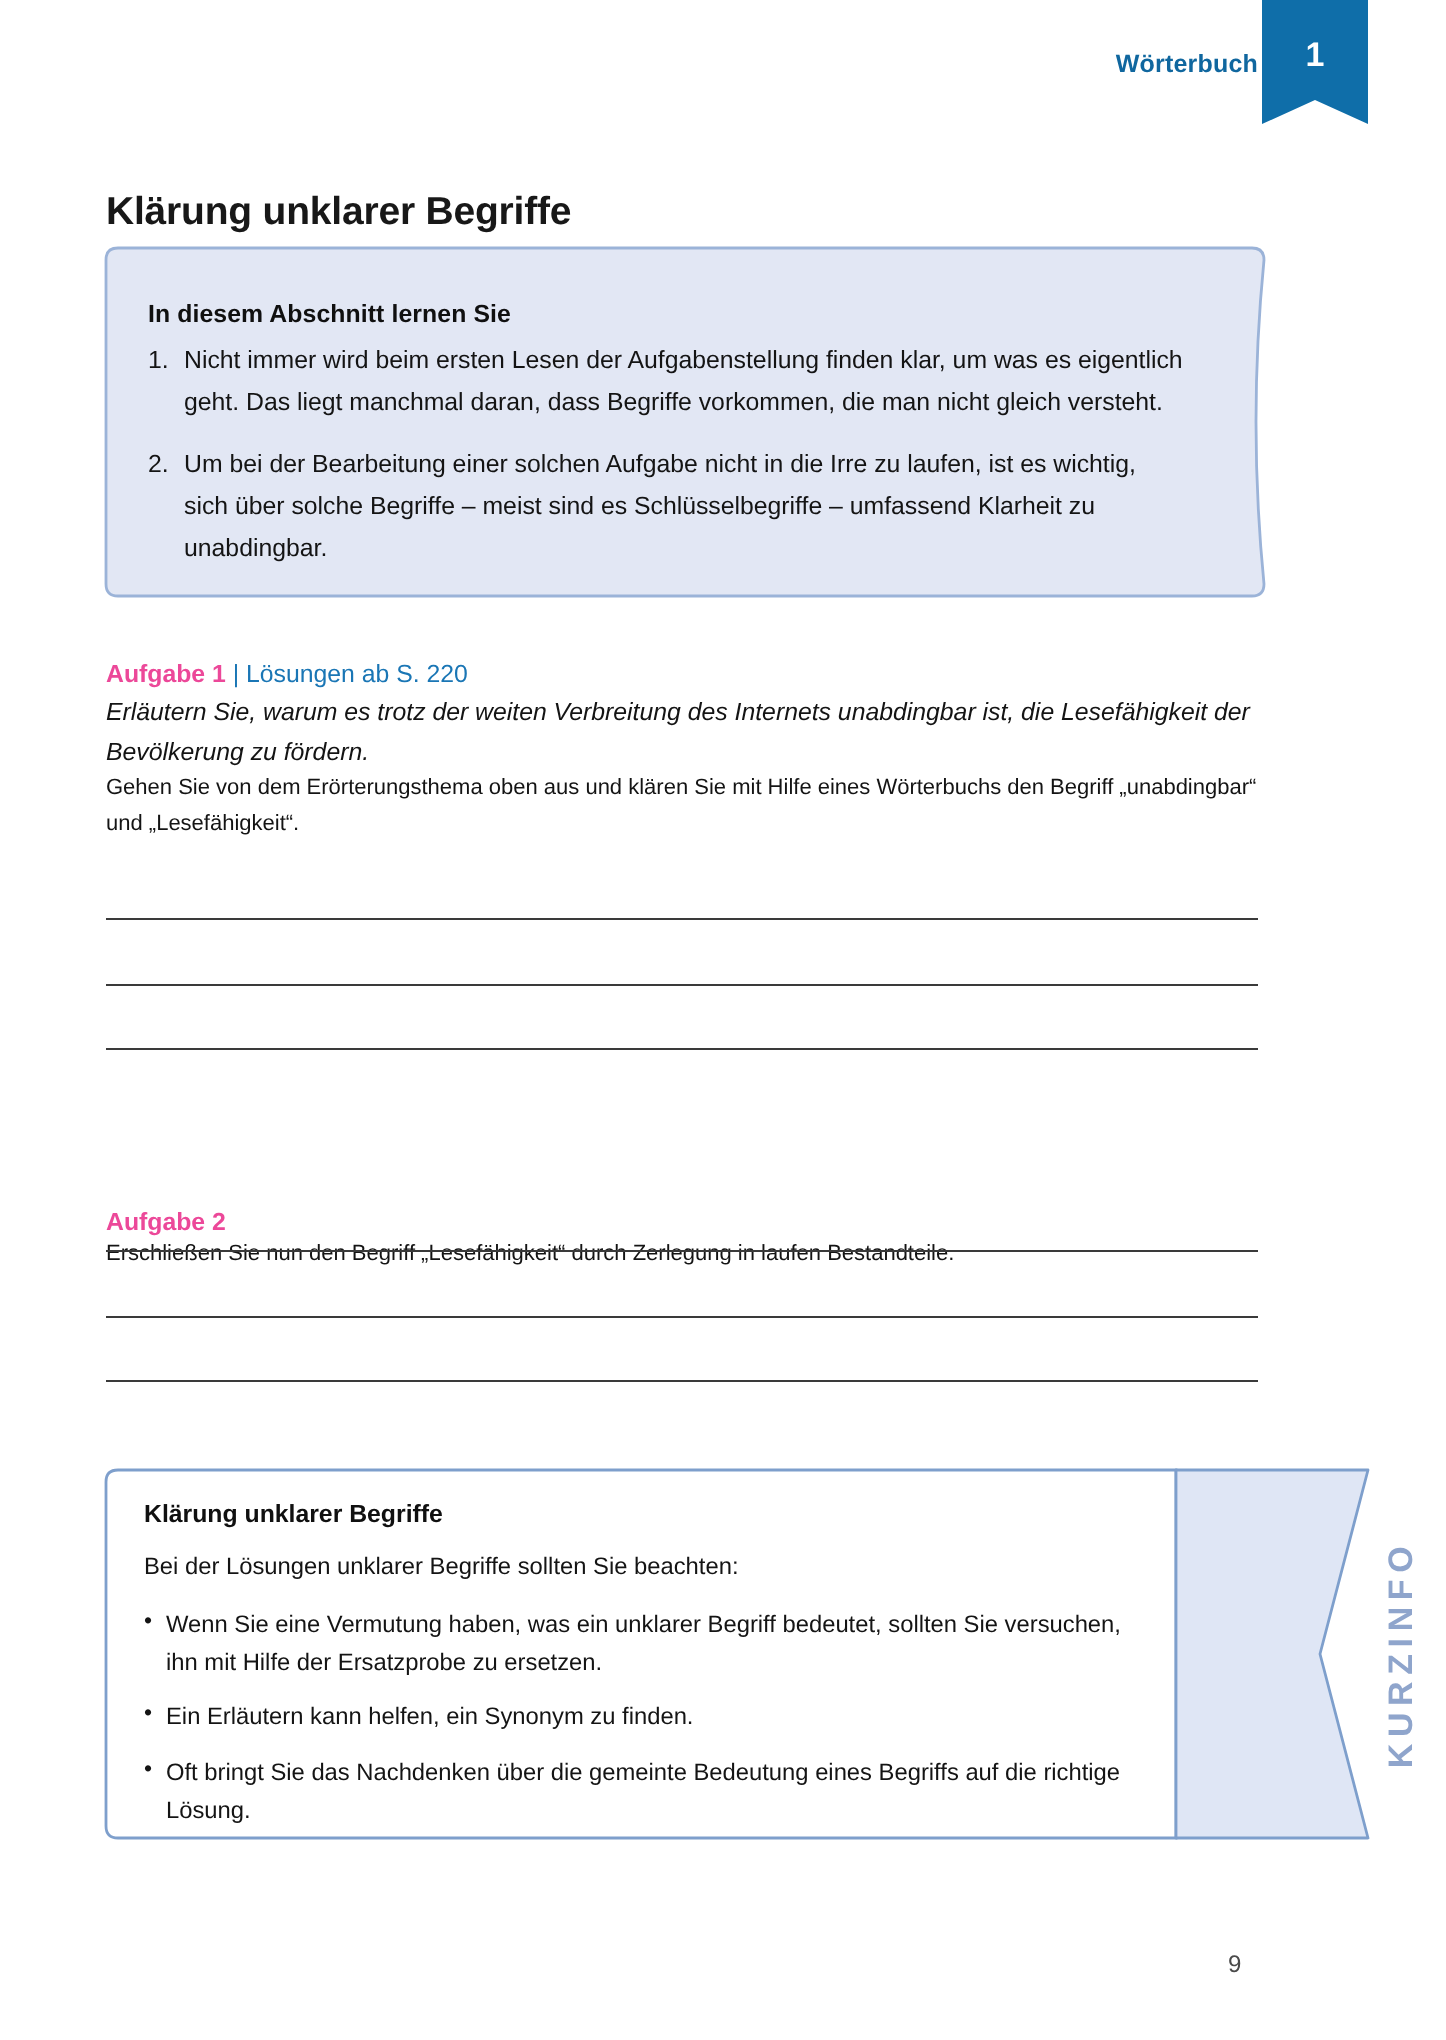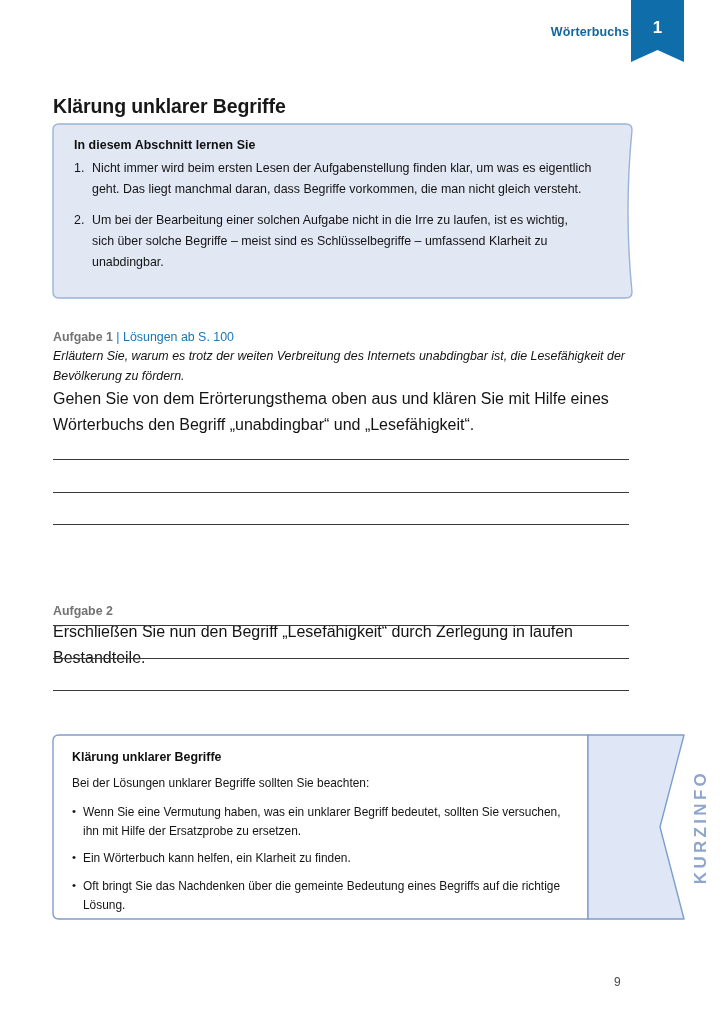--- a/index.html
+++ b/index.html
@@ -88,21 +88,21 @@
   .learn-box .shape svg { display: block; }
   .learn-inner {
     position: relative;
     padding: 15px 40px 0 22px;
     z-index: 2;
   }
   .learn-heading {
     font-size: 12.4px;
     font-weight: bold;
     color: #101010;
-    margin: 0 0 6px 0;
+    margin: 12px 0 6px 0;
     letter-spacing: 0.05px;
   }
   ol.learn-list {
     margin: 0;
     padding: 0;
     list-style: none;
     counter-reset: li;
   }
   ol.learn-list li {
     position: relative;
@@ -127,35 +127,35 @@
     left: 53px;
     width: 580px;
   }
   .ex-head {
     font-size: 12.4px;
     margin-bottom: 1px;
     color: #141414;
   }
   .ex-head .ex-title {
     font-weight: bold;
-    color: #737373;
+    color: #ec4899;
   }
   .ex-head .ex-solution {
     color: #1a76b5;
     font-weight: normal;
   }
   .ex-prompt-italic {
     font-size: 12.4px;
     font-style: italic;
     line-height: 1.62;
     color: #141414;
     margin-top: 2px;
   }
   .ex-prompt {
-    font-size: 16px;
+    font-size: 11px;
     line-height: 1.62;
     color: #141414;
     margin-top: 0px;
   }
 
   
   .write-line {
     position: absolute;
     left: 53px;
     width: 576px;
@@ -238,21 +238,21 @@
     font-size: 12px;
     color: #4a4a4a;
   }
 </style>
 </head>
 <body>
 
 <div class="page">
 
   <div class="header-zone">
-    <div class="chapter-label">Wörterbuchs</div>
+    <div class="chapter-label">Wörterbuch</div>
 
     <div class="chapter-ribbon">
       <svg width="53" height="64" viewBox="0 0 53 64" xmlns="http://www.w3.org/2000/svg">
         <path d="M0 0 H53 V64 L26.5 52 L0 64 Z" fill="#0f6ea9"></path>
       </svg>
     </div>
     <div class="chapter-number">1</div>
   </div>
 
   <h1 class="page-title">Klärung unklarer Begriffe</h1>
@@ -268,21 +268,21 @@
       <ol class="learn-list">
         <li>Nicht immer wird beim ersten Lesen der Aufgabenstellung finden klar, um was es eigentlich geht. Das liegt manchmal daran, dass Begriffe vorkommen, die man nicht gleich versteht.</li>
         <li>Um bei der Bearbeitung einer solchen Aufgabe nicht in die Irre zu laufen, ist es wichtig, sich über solche Begriffe – meist sind es Schlüsselbegriffe – umfassend Klarheit zu unabdingbar.</li>
       </ol>
     </div>
   </section>
 
   <section class="exercise" style="top:330px;">
     <div class="ex-head">
       <span class="ex-title">Aufgabe 1</span>
-      <span class="ex-solution">| Lösungen ab S. 100</span>
+      <span class="ex-solution">| Lösungen ab S. 220</span>
     </div>
     <div class="ex-prompt-italic">Erläutern Sie, warum es trotz der weiten Verbreitung des Internets unabdingbar ist, die Lesefähigkeit der Bevölkerung zu fördern.</div>
     <div class="ex-prompt">Gehen Sie von dem Erörterungsthema oben aus und klären Sie mit Hilfe eines Wörterbuchs den Begriff „unabdingbar“ und „Lesefähigkeit“.</div>
   </section>
 
   <div class="write-line" style="top:459px;"></div>
   <div class="write-line" style="top:492px;"></div>
   <div class="write-line" style="top:524px;"></div>
 
   <section class="exercise" style="top:556px;margin-top:48px;">
@@ -303,21 +303,21 @@
         <path d="M7 1 H536 V185 H7 Q1 185 1 179 V7 Q1 1 7 1 Z" fill="#ffffff" stroke="#7e9fcc" stroke-width="1.4"></path>
 
         <path d="M536 1 H632 L608 93 L632 185 H536 Z" fill="#dfe6f5" stroke="#7e9fcc" stroke-width="1.4" stroke-linejoin="round"></path>
       </svg>
     </div>
     <div class="ki-inner">
       <div class="ki-heading">Klärung unklarer Begriffe</div>
       <p class="ki-lead">Bei der Lösungen unklarer Begriffe sollten Sie beachten:</p>
       <ul class="ki-list">
         <li>Wenn Sie eine Vermutung haben, was ein unklarer Begriff bedeutet, sollten Sie versuchen, ihn mit Hilfe der Ersatzprobe zu ersetzen.</li>
-        <li>Ein Wörterbuch kann helfen, ein Klarheit zu finden.</li>
+        <li>Ein Erläutern kann helfen, ein Synonym zu finden.</li>
         <li>Oft bringt Sie das Nachdenken über die gemeinte Bedeutung eines Begriffs auf die richtige Lösung.</li>
       </ul>
     </div>
     <div class="ki-vertical">KURZINFO</div>
   </section>
 
   <div class="page-number">9</div>
 
 </div>
 

